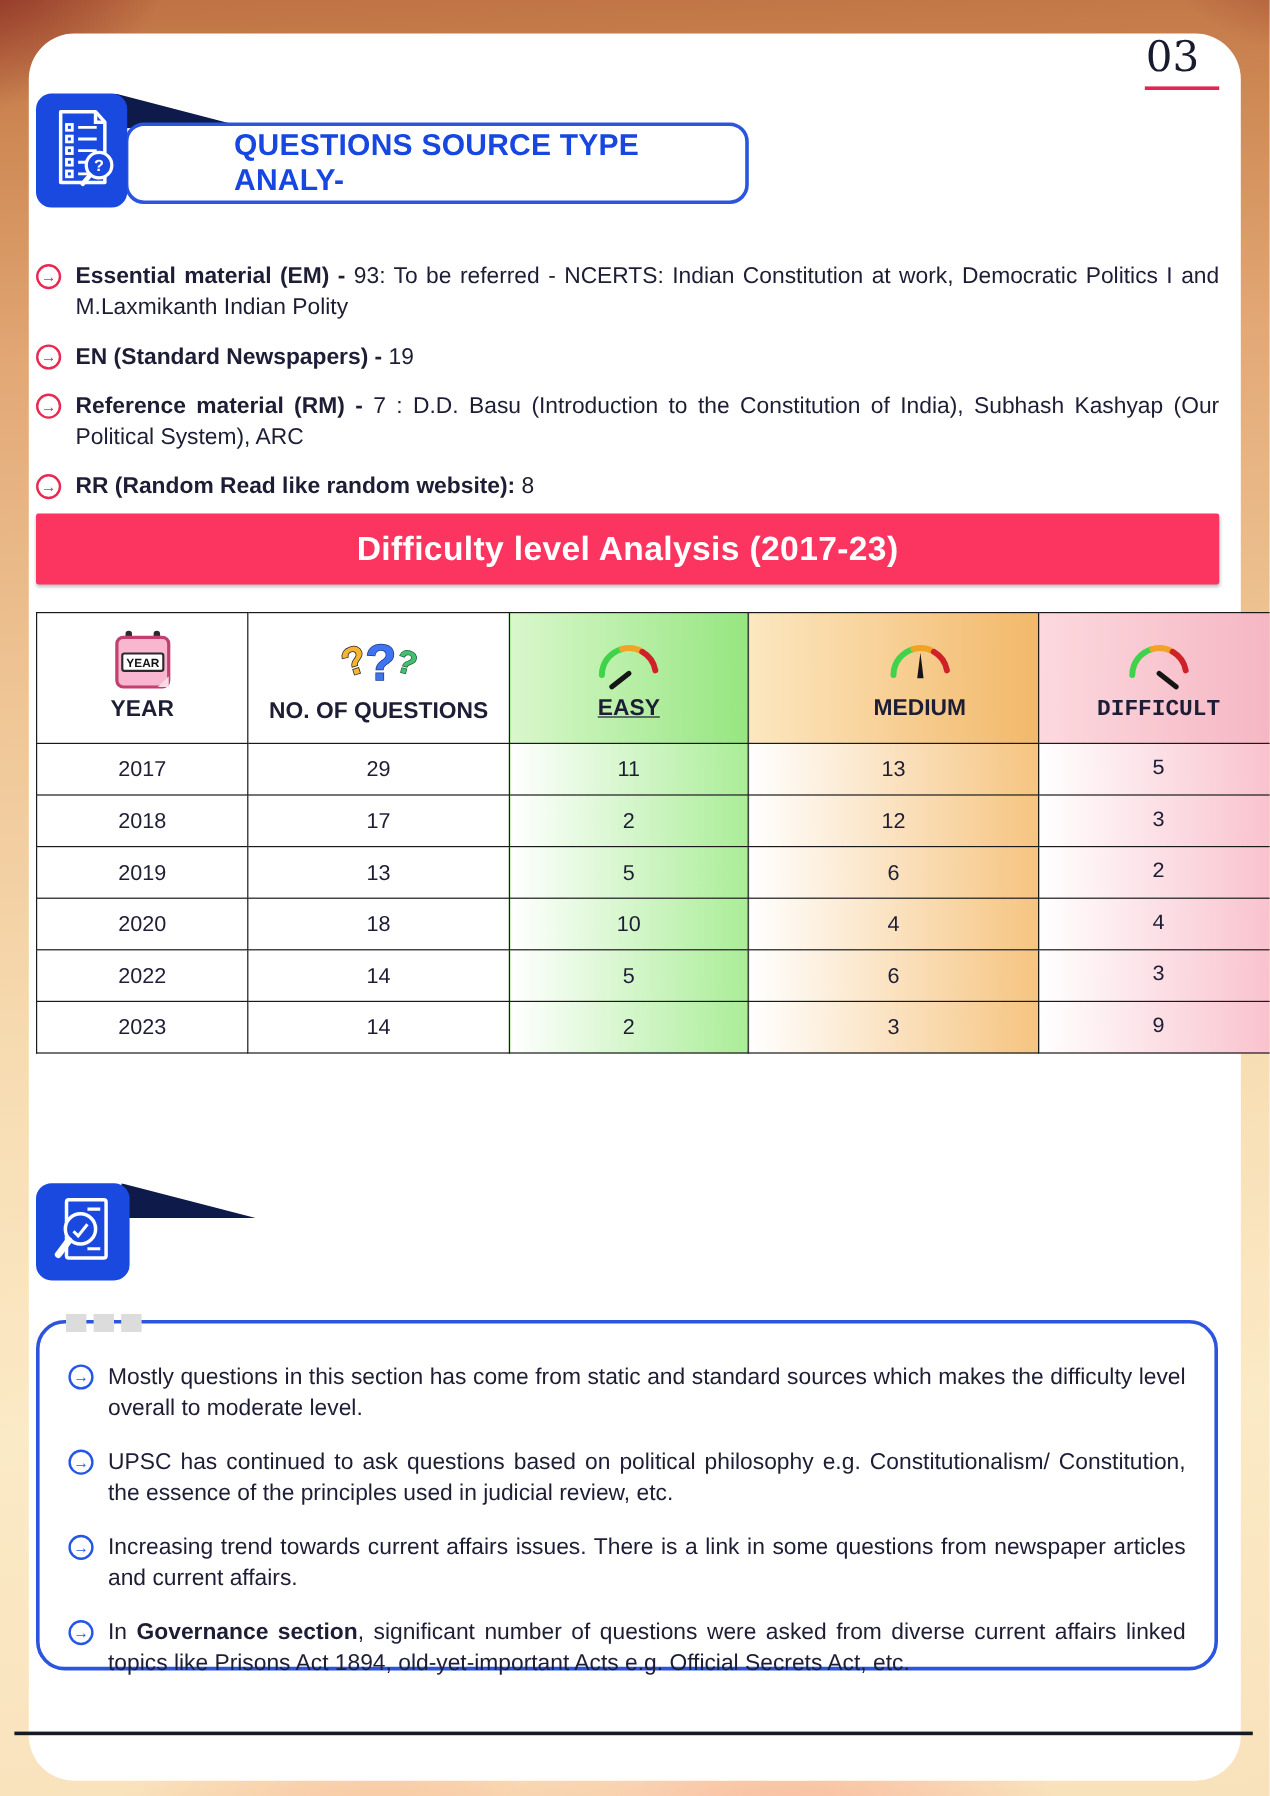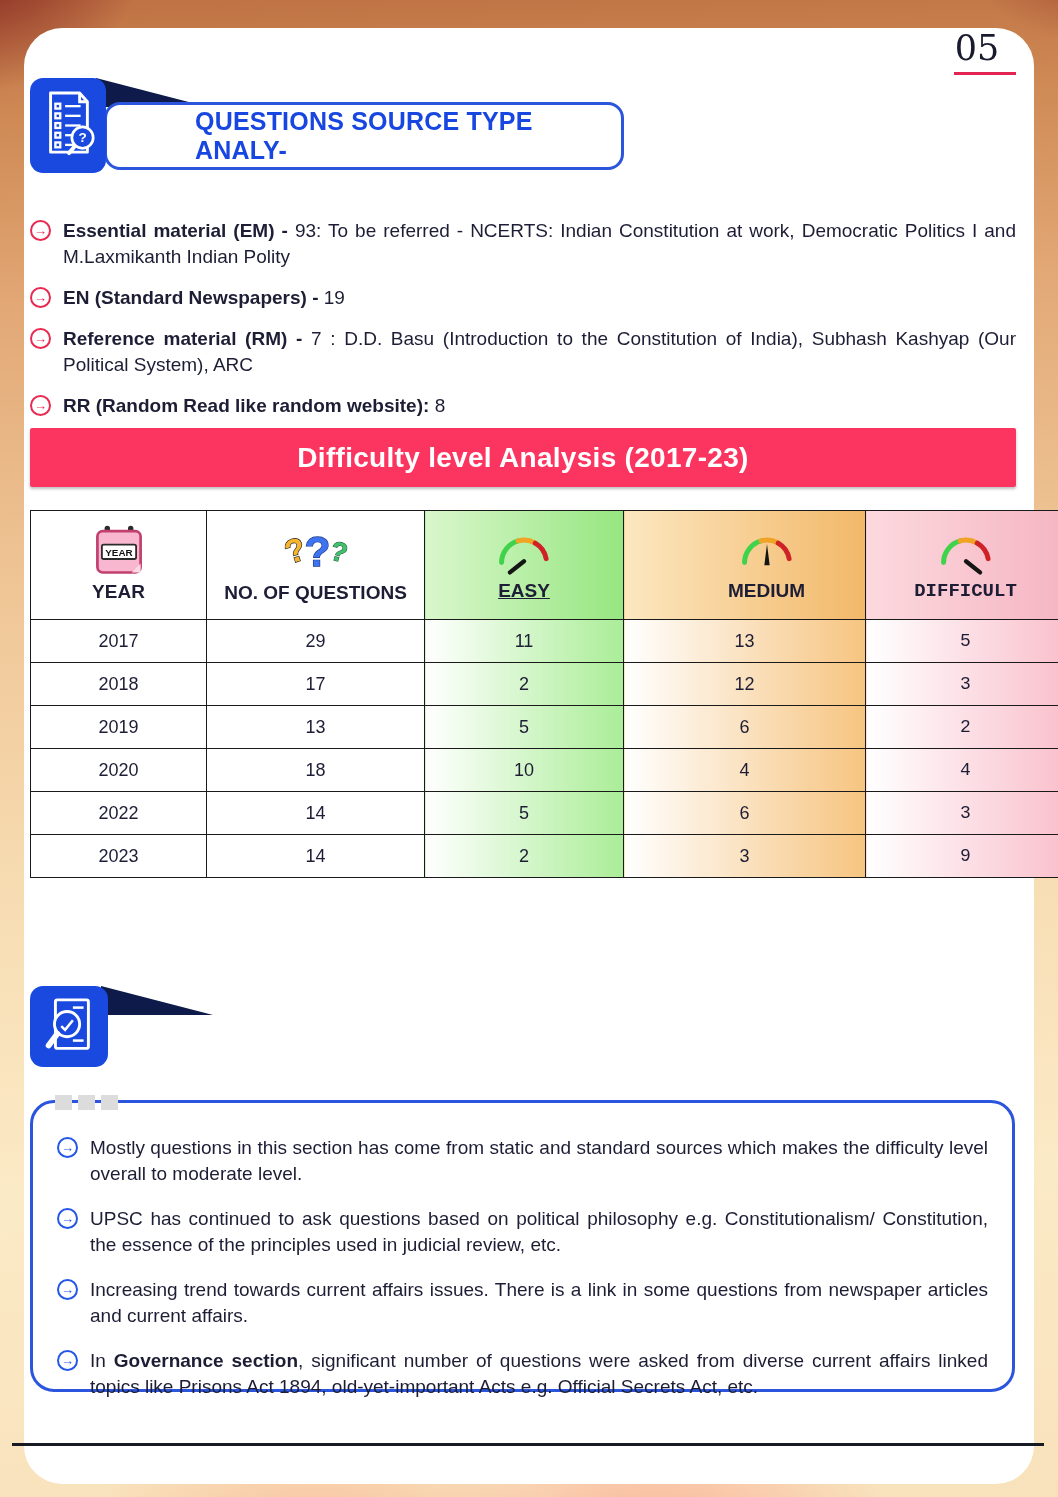--- a/index.html
+++ b/index.html
@@ -97,21 +97,21 @@
   .cities{
     position:absolute;left:0;top:1424px;width:1010px;text-align:center;
     font-size:13.5px;font-weight:bold;color:#ed2b57;letter-spacing:.2px;
   }
 </style>
 </head>
 <body>
 
 <div class="page">
 
-  <div class="page-num">05</div>
+  <div class="page-num">03</div>
   <div class="page-num-line"></div>
 
   <div class="flag flag1"></div>
   <div class="title-pill pill1">
     <span>QUESTIONS SOURCE TYPE ANALY-</span>
   </div>
   <div class="sec-icon icon1">
     <svg width="62" height="78" viewBox="0 0 64 80" fill="none">
       <path d="M14 6 h30 l8 9 v52 h-38 z" stroke="#fff" stroke-width="3" fill="none" stroke-linejoin="round"></path>
       <path d="M44 6 v9 h8" stroke="#fff" stroke-width="3" fill="none"></path>

